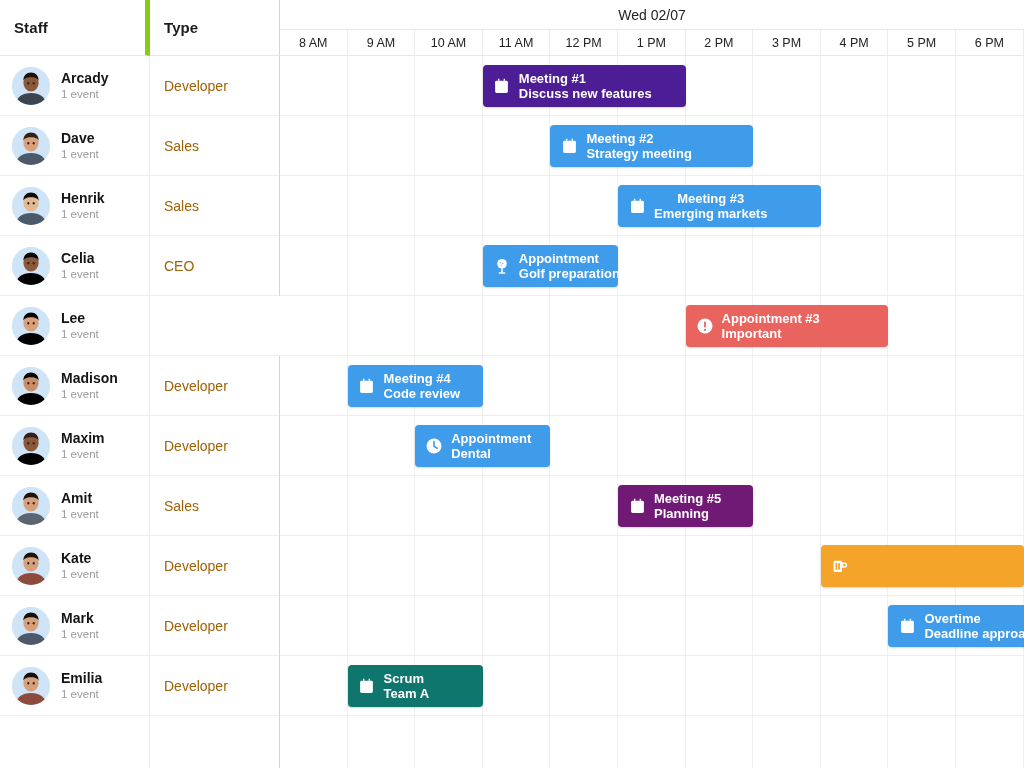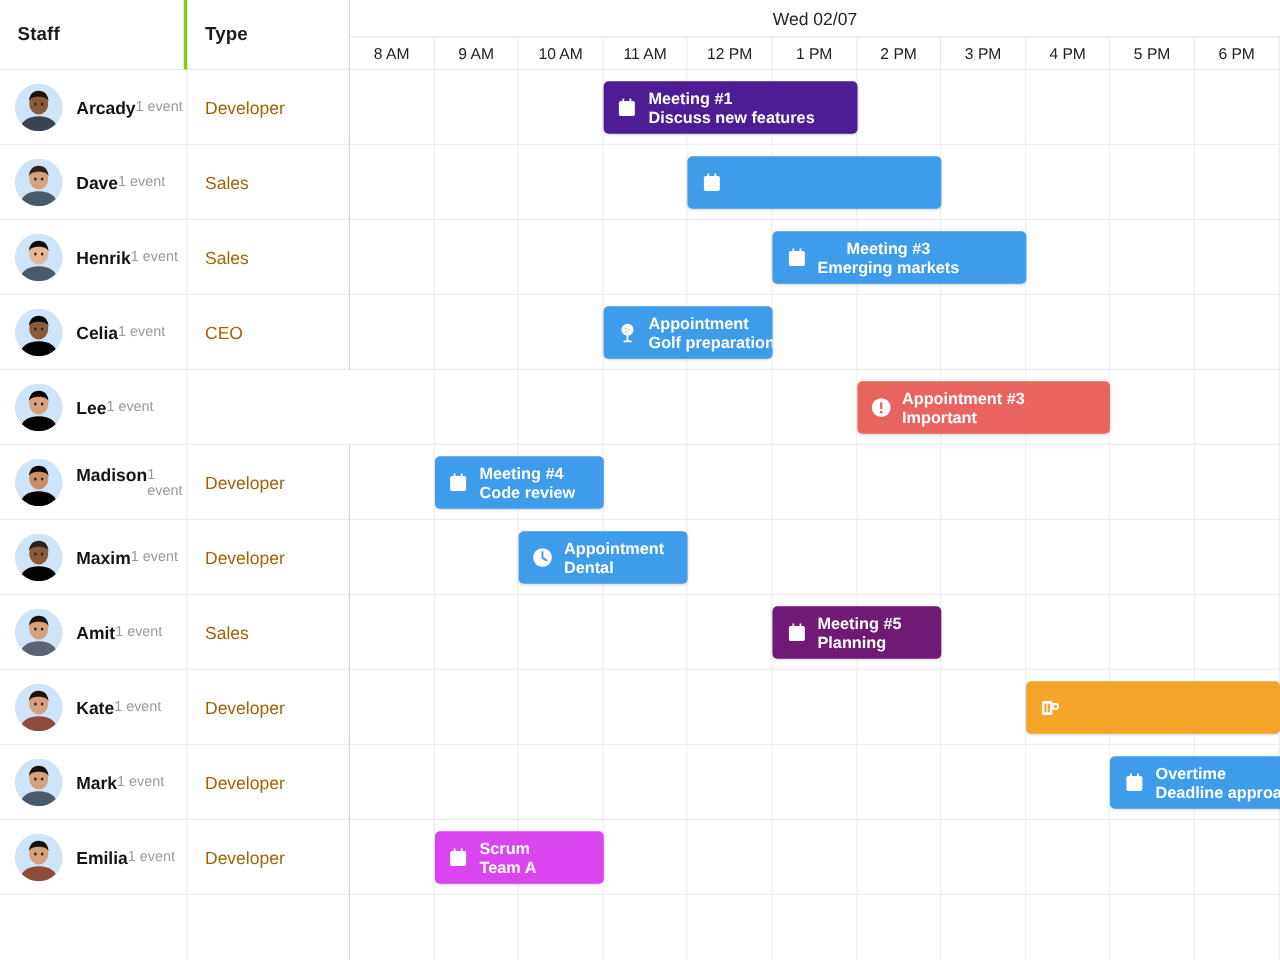--- a/index.html
+++ b/index.html
@@ -21,21 +21,21 @@
   #header {
     position: absolute; left: 0; top: 0;
     width: 1024px; height: 56px;
   }
   .hdr-staff-cell, .hdr-type-cell {
     position: absolute; top: 0; height: 56px;
     display: flex; align-items: center;
     border-bottom: 1px solid #e8e8e8;
     background: #fff;
   }
-  .hdr-staff-cell { left: 0; width: 150px; padding-left: 14px; border-right: 3px solid #84cc16; }
+  .hdr-staff-cell { left: 0; width: 150px; padding-left: 14px; border-right: 5px solid #84cc16; }
   .hdr-type-cell  { left: 150px; width: 130px; padding-left: 14px; border-right: 1px solid #d5d5d5; }
   .hdr-label {
     font-size: 15px; font-weight: bold; color: #1c1c1c;
     letter-spacing: .1px;
   }
 
   #timeline-head {
     position: absolute; left: 280px; top: 0;
     width: 744px; height: 56px;
   }
@@ -81,21 +81,21 @@
     padding-left: 12px;
     border-right: 1px solid #ededed;
   }
   .avatar-wrap {
     width: 38px; height: 38px; flex: 0 0 38px;
     border-radius: 50%;
     background: #cfe4f7;
     overflow: hidden; position: relative;
   }
   .avatar-wrap svg { display: block; width: 38px; height: 38px; }
-  .staff-text { display: flex; flex-direction: row; justify-content: flex-start; line-height: 1.15; }
+  .staff-text { display: flex; flex-direction: column; justify-content: flex-start; line-height: 1.15; }
   .staff-name { font-size: 14px; font-weight: bold; color: #141414; }
   .staff-sub  { font-size: 11.5px; color: #9a9a9a; margin-top: 2px; }
 
   .type-cell {
     position: absolute; left: 150px; top: 0; width: 130px; height: 60px;
     display: flex; align-items: center; padding-left: 14px;
     border-right: 1px solid #d5d5d5;
     font-size: 14px; color: #a16207;
   }
 
@@ -234,20 +234,24 @@
         </div>
         <div class="event" style="left: 270.4px; width: 202.8px; top: 69px; background: rgb(63, 156, 234);">
           <span class="ev-icon">
             <svg width="17" height="17" viewBox="0 0 24 24" fill="#ffffff">
               <path d="M7 1h2v3H7zM15 1h2v3h-2z"></path>
               <rect x="3" y="4" width="18" height="17" rx="2" fill="#fff"></rect>
               <rect x="5" y="9" width="14" height="10" fill="none"></rect>
               <path d="M3 6h18v2H3z" fill="#ffffff"></path>
             </svg>
           </span>
+          <span class="ev-text">
+            <span class="ev-title">Meeting #2</span>
+            <span class="ev-sub">Strategy meeting</span>
+          </span>
         </div>
         <div class="event" style="left: 338px; width: 202.8px; top: 129px; background: rgb(63, 156, 234); text-align: center;">
           <span class="ev-icon">
             <svg width="17" height="17" viewBox="0 0 24 24" fill="#ffffff">
               <path d="M7 1h2v3H7zM15 1h2v3h-2z"></path>
               <rect x="3" y="4" width="18" height="17" rx="2" fill="#fff"></rect>
               <rect x="5" y="9" width="14" height="10" fill="none"></rect>
               <path d="M3 6h18v2H3z" fill="#ffffff"></path>
             </svg>
           </span>
@@ -342,21 +346,21 @@
               <rect x="3" y="4" width="18" height="17" rx="2" fill="#fff"></rect>
               <rect x="5" y="9" width="14" height="10" fill="none"></rect>
               <path d="M3 6h18v2H3z" fill="#ffffff"></path>
             </svg>
           </span>
           <span class="ev-text">
             <span class="ev-title">Overtime</span>
             <span class="ev-sub">Deadline approaching</span>
           </span>
         </div>
-        <div class="event" style="left: 67.6px; width: 135.2px; top: 609px; background: #d946ef;">
+        <div class="event" style="left: 67.6px; width: 135.2px; top: 609px; background: #0f766e;">
           <span class="ev-icon">
             <svg width="17" height="17" viewBox="0 0 24 24" fill="#ffffff">
               <path d="M7 1h2v3H7zM15 1h2v3h-2z"></path>
               <rect x="3" y="4" width="18" height="17" rx="2" fill="#fff"></rect>
               <rect x="5" y="9" width="14" height="10" fill="none"></rect>
               <path d="M3 6h18v2H3z" fill="#ffffff"></path>
             </svg>
           </span>
           <span class="ev-text">
             <span class="ev-title">Scrum</span>

